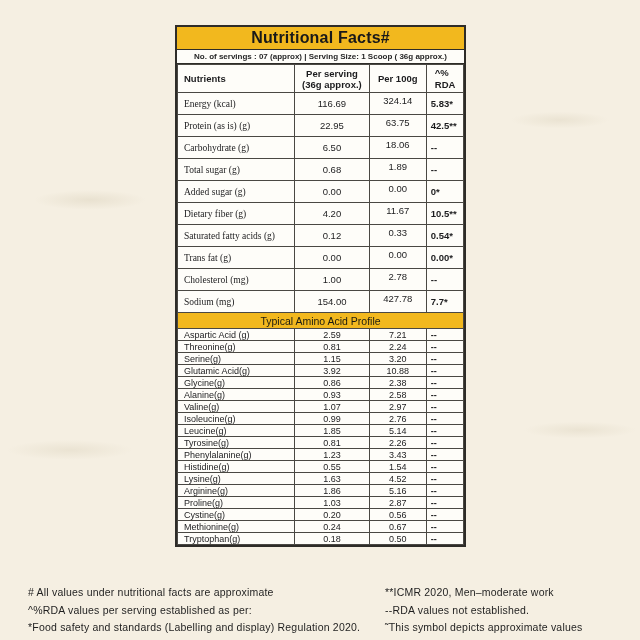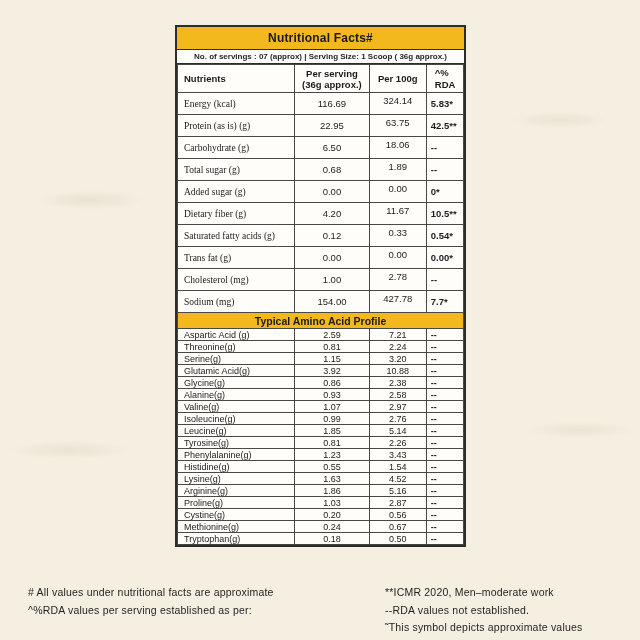--- a/index.html
+++ b/index.html
@@ -26,21 +26,21 @@
   .label-wrap{
     position:absolute; left:175px; top:25px; width:291px;
     border:2px solid #2e2c28;
     background:#fefdf9;
   }
   .title-bar{
     background:#f2b81e;
     border-bottom:1.5px solid #2e2c28;
     height:23px;
     display:flex; align-items:center; justify-content:center;
-    font-size:12px; font-weight:800; letter-spacing:.2px; color:#191919;
+    font-size:16px; font-weight:800; letter-spacing:.2px; color:#191919;
   }
   .servings-row{
     height:14px;
     border-bottom:1.5px solid #2e2c28;
     display:flex; align-items:center; justify-content:center;
     font-size:8px; font-weight:700; color:#262626;
   }
   table{ width:100%; border-collapse:collapse; table-layout:fixed; }
   col.c-name{ width:41%; } col.c-serv{ width:26%; } col.c-100g{ width:20%; } col.c-rda{ width:13%; }
   th,td{ border:1px solid #4a4843; }
@@ -51,21 +51,21 @@
   thead th.h-name{ text-align:left; padding-left:6px; }
   thead th.h-serv, thead th.h-100g{ text-align:center; padding:0 2px; }
   thead th.h-rda{ text-align:left; padding-left:8px; line-height:1.25; }
   tbody.main-rows td{ height:22px; font-size:9.5px; }
   tbody.main-rows td.name-cell{ padding-left:6px; vertical-align:middle;font-family:Liberation Serif, serif; }
   tbody.main-rows td.serv-cell{ text-align:center; vertical-align:middle; }
   tbody.main-rows td.g100-cell{ text-align:center; vertical-align:top; padding-top:2px;margin-top:8px; }
   tbody.main-rows td.rda-cell{ text-align:left; padding-left:4px; vertical-align:middle; font-weight:700; }
   .amino-bar td{
     background:#f2b81e; height:16px;
-    text-align:center; font-size:10.5px; font-weight:700; color:#1b1b10;
+    text-align:center; font-size:10.5px; font-weight:400; color:#1b1b10;
   }
   tbody.amino-rows td{ height:12px; font-size:9px; }
   tbody.amino-rows td.name-cell{ padding-left:6px; vertical-align:middle; }
   tbody.amino-rows td.serv-cell, tbody.amino-rows td.g100-cell{ text-align:center; vertical-align:middle; }
   tbody.amino-rows td.rda-cell{ text-align:left; padding-left:4px; vertical-align:middle; font-weight:700; }
 
   .footnotes{
     position:absolute; left:28px; top:584px; width:586px;
     display:flex;
     font-size:10.5px; line-height:17.5px; letter-spacing:.2px; color:#1f1f1f;
@@ -271,19 +271,20 @@
           <td class="rda-cell">--</td>
         </tr>
       </tbody>
   </table>
 </div>
 
 <div class="footnotes">
   <div class="fn-left">
     <div># All values under nutritional facts are approximate</div>
     <div>^%RDA values per serving established as per:</div>
+    <div>*Food safety and standards (Labelling and display) Regulation 2020.</div>
   </div>
   <div class="fn-right">
     <div>**ICMR 2020, Men–moderate work</div>
     <div>--RDA values not established.</div>
     <div>˜This symbol depicts approximate values</div>
   </div>
 </div>
 
 </body></html>

